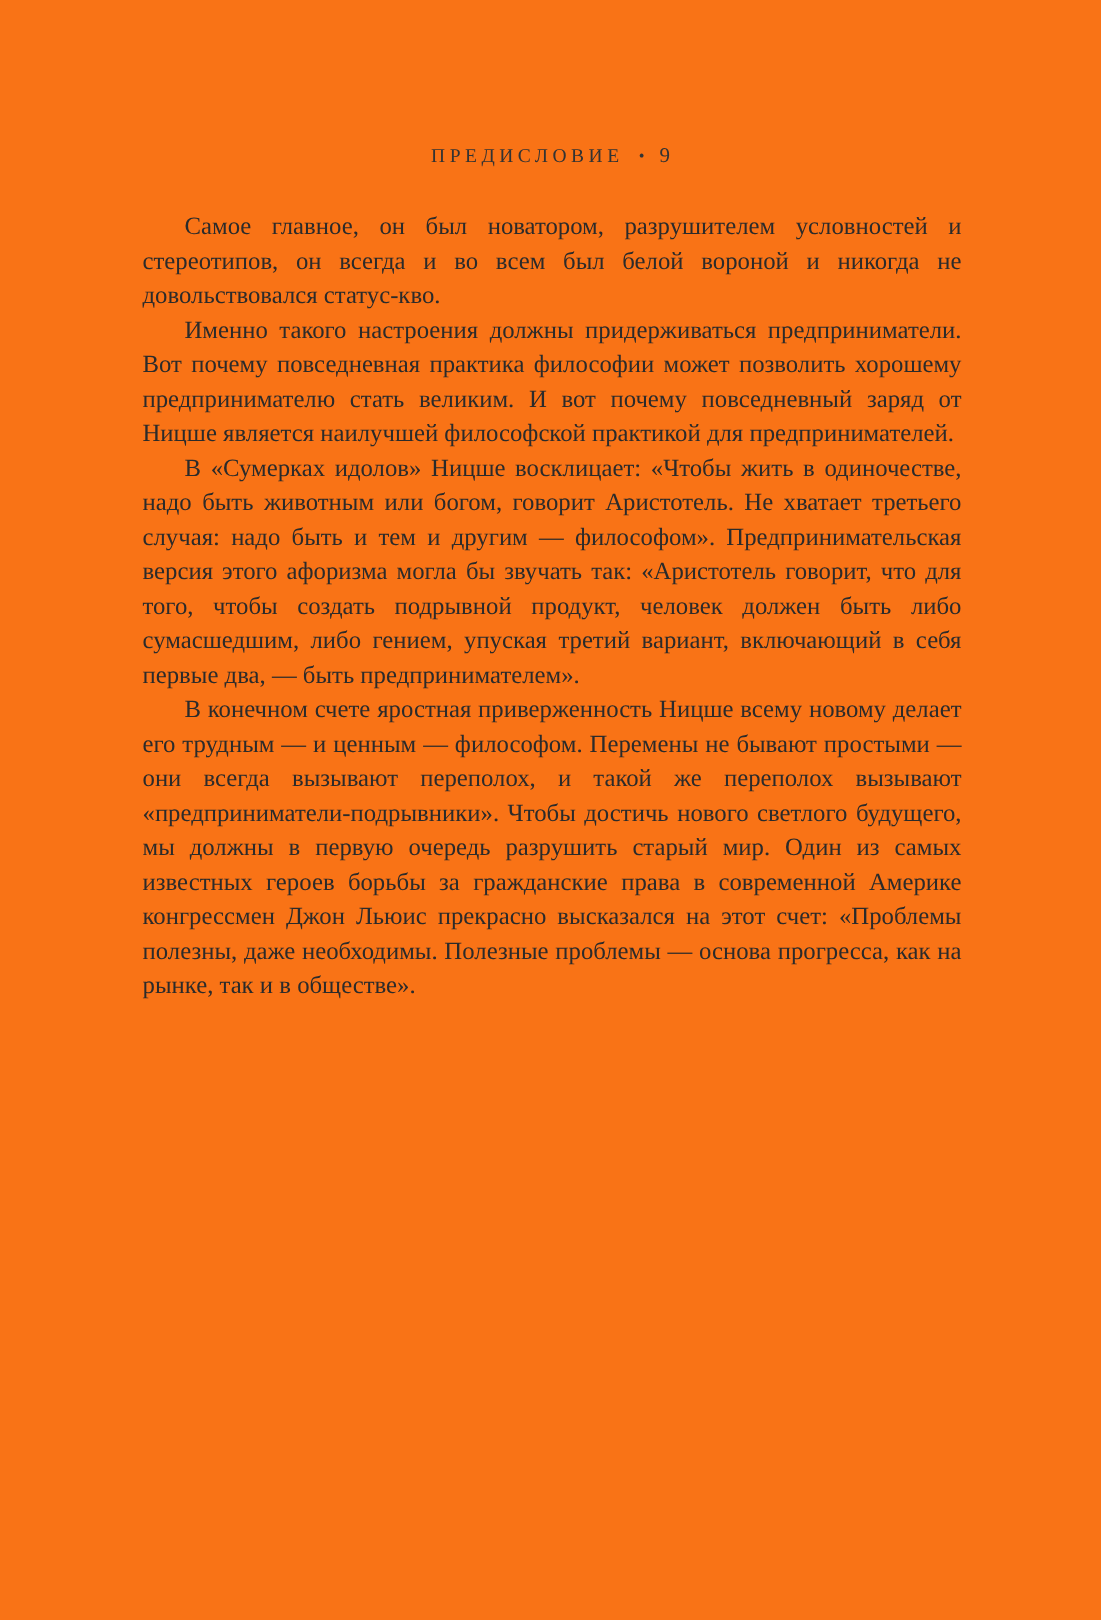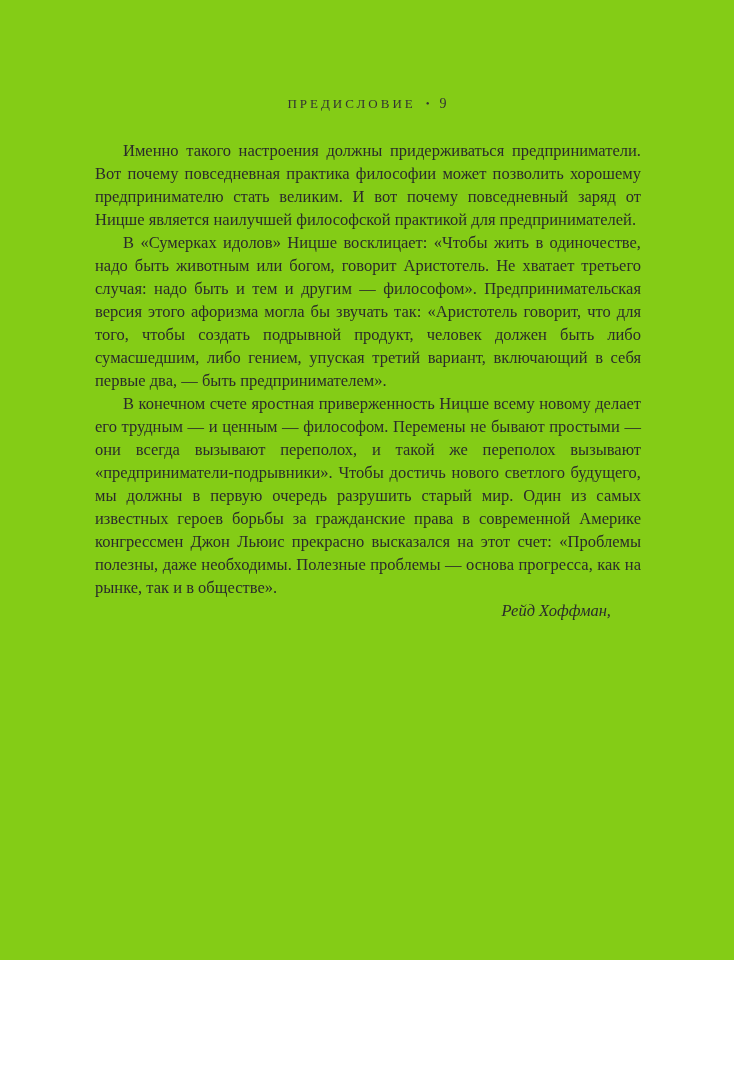--- a/index.html
+++ b/index.html
@@ -3,22 +3,22 @@
 <meta charset="utf-8">
 <style>
   html, body {
     margin: 0;
     padding: 0;
     background: #ffffff;
   }
   .page {
     position: relative;
     width: 734px;
-    height: 960px;
-    background: #84cc16;
+    height: 1080px;
+    background: #f97316;
     font-family: "Liberation Serif", serif;
     color: #2b2b2b;
     box-sizing: border-box;
     overflow: hidden;
   }
   .running-head {
     position: absolute;
     top: 96px;
     left: 0;
     width: 100%;
@@ -66,22 +66,22 @@
 </head>
 <body>
 
 <div class="page">
 
   <div class="running-head">
     <span class="title">ПРЕДИСЛОВИЕ</span><span class="dot">•</span><span class="pagenum">9</span>
   </div>
 
   <div class="body-text">
+    <p>Самое главное, он был новатором, разрушителем условностей и стереотипов, он всегда и во всем был белой вороной и никогда не довольствовался статус-кво.</p>
     <p>Именно такого настроения должны придерживаться предприниматели. Вот почему повседневная практика философии может позволить хорошему предпринимателю стать великим. И вот почему повседневный заряд от Ницше является наилучшей философской практикой для предпринимателей.</p>
     <p>В «Сумерках идолов» Ницше восклицает: «Чтобы жить в одиночестве, надо быть животным или богом, говорит Аристотель. Не хватает третьего случая: надо быть и тем и другим — философом». Предпринимательская версия этого афоризма могла бы звучать так: «Аристотель говорит, что для того, чтобы создать подрывной продукт, человек должен быть либо сумасшедшим, либо гением, упуская третий вариант, включающий в себя первые два, — быть предпринимателем».</p>
     <p>В конечном счете яростная приверженность Ницше всему новому делает его трудным — и ценным — философом. Перемены не бывают простыми — они всегда вызывают переполох, и такой же переполох вызывают «предприниматели-подрывники». Чтобы достичь нового светлого будущего, мы должны в первую очередь разрушить старый мир. Один из самых известных героев борьбы за гражданские права в современной Америке конгрессмен Джон Льюис прекрасно высказался на этот счет: «Проблемы полезны, даже необходимы. Полезные проблемы — основа прогресса, как на рынке, так и в обществе».</p>
 
     <div class="signature">
-      <div>Рейд Хоффман,</div>
     </div>
   </div>
 
 </div>
 
 </body></html>

